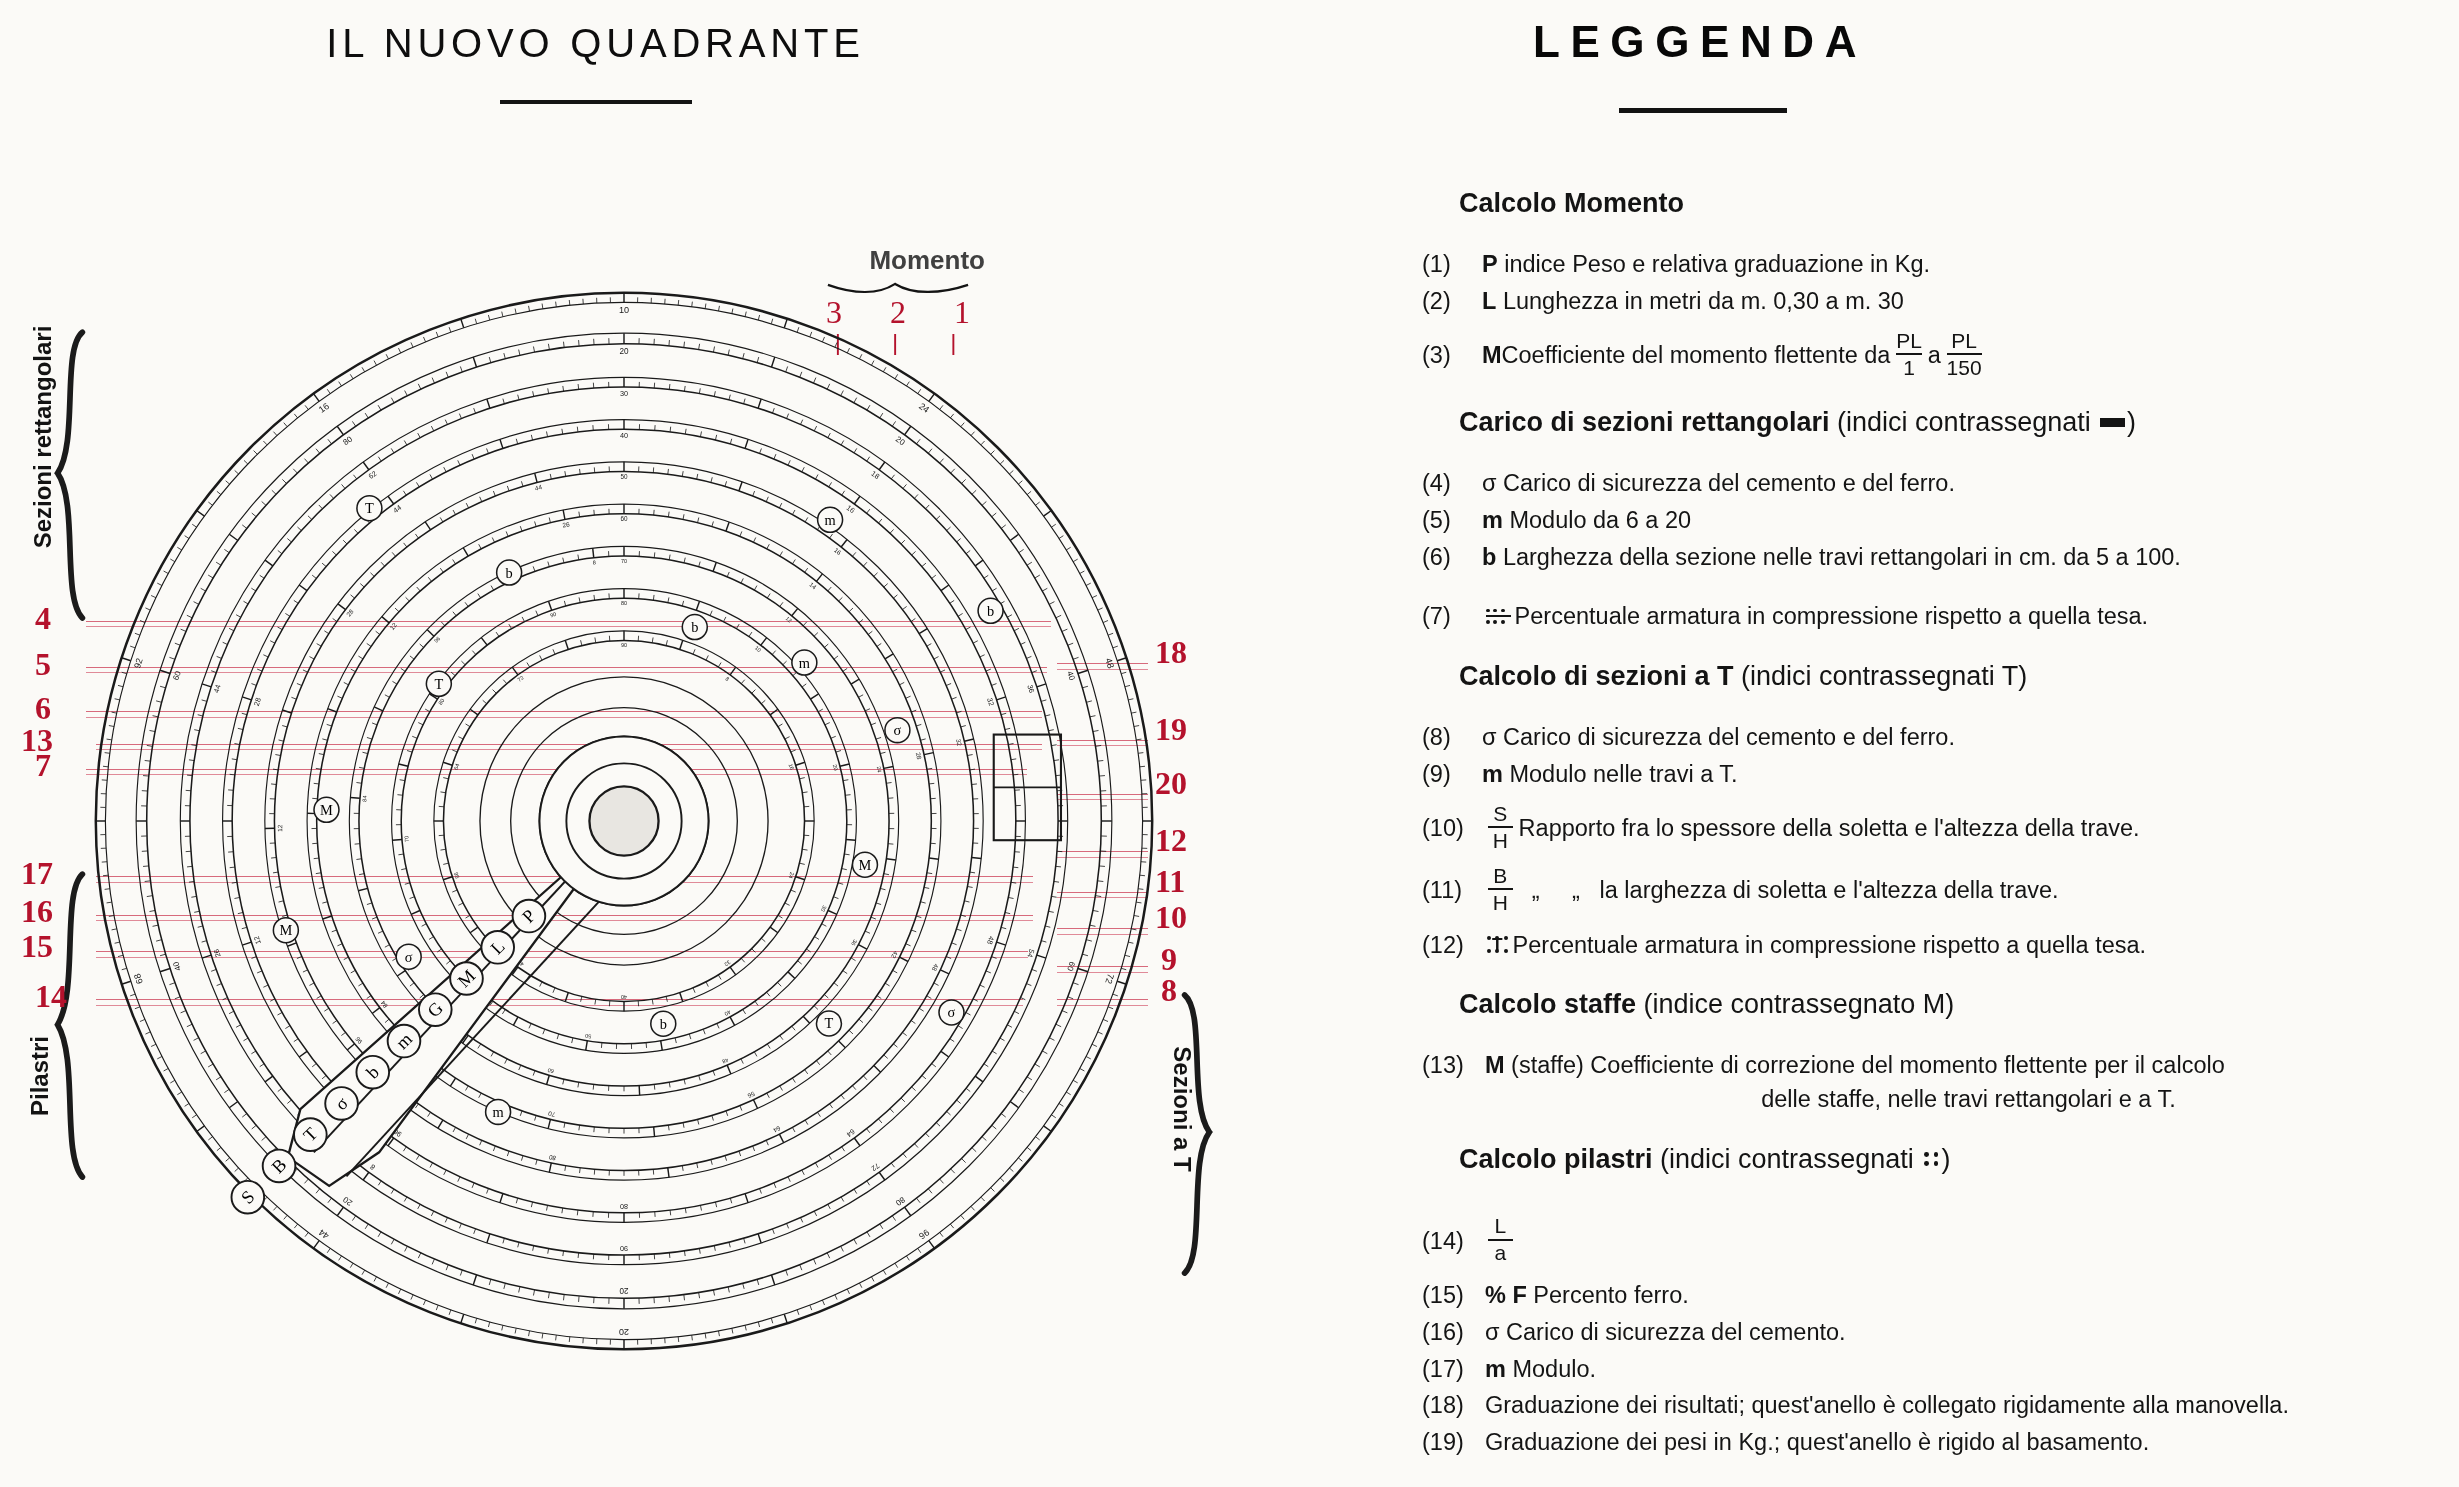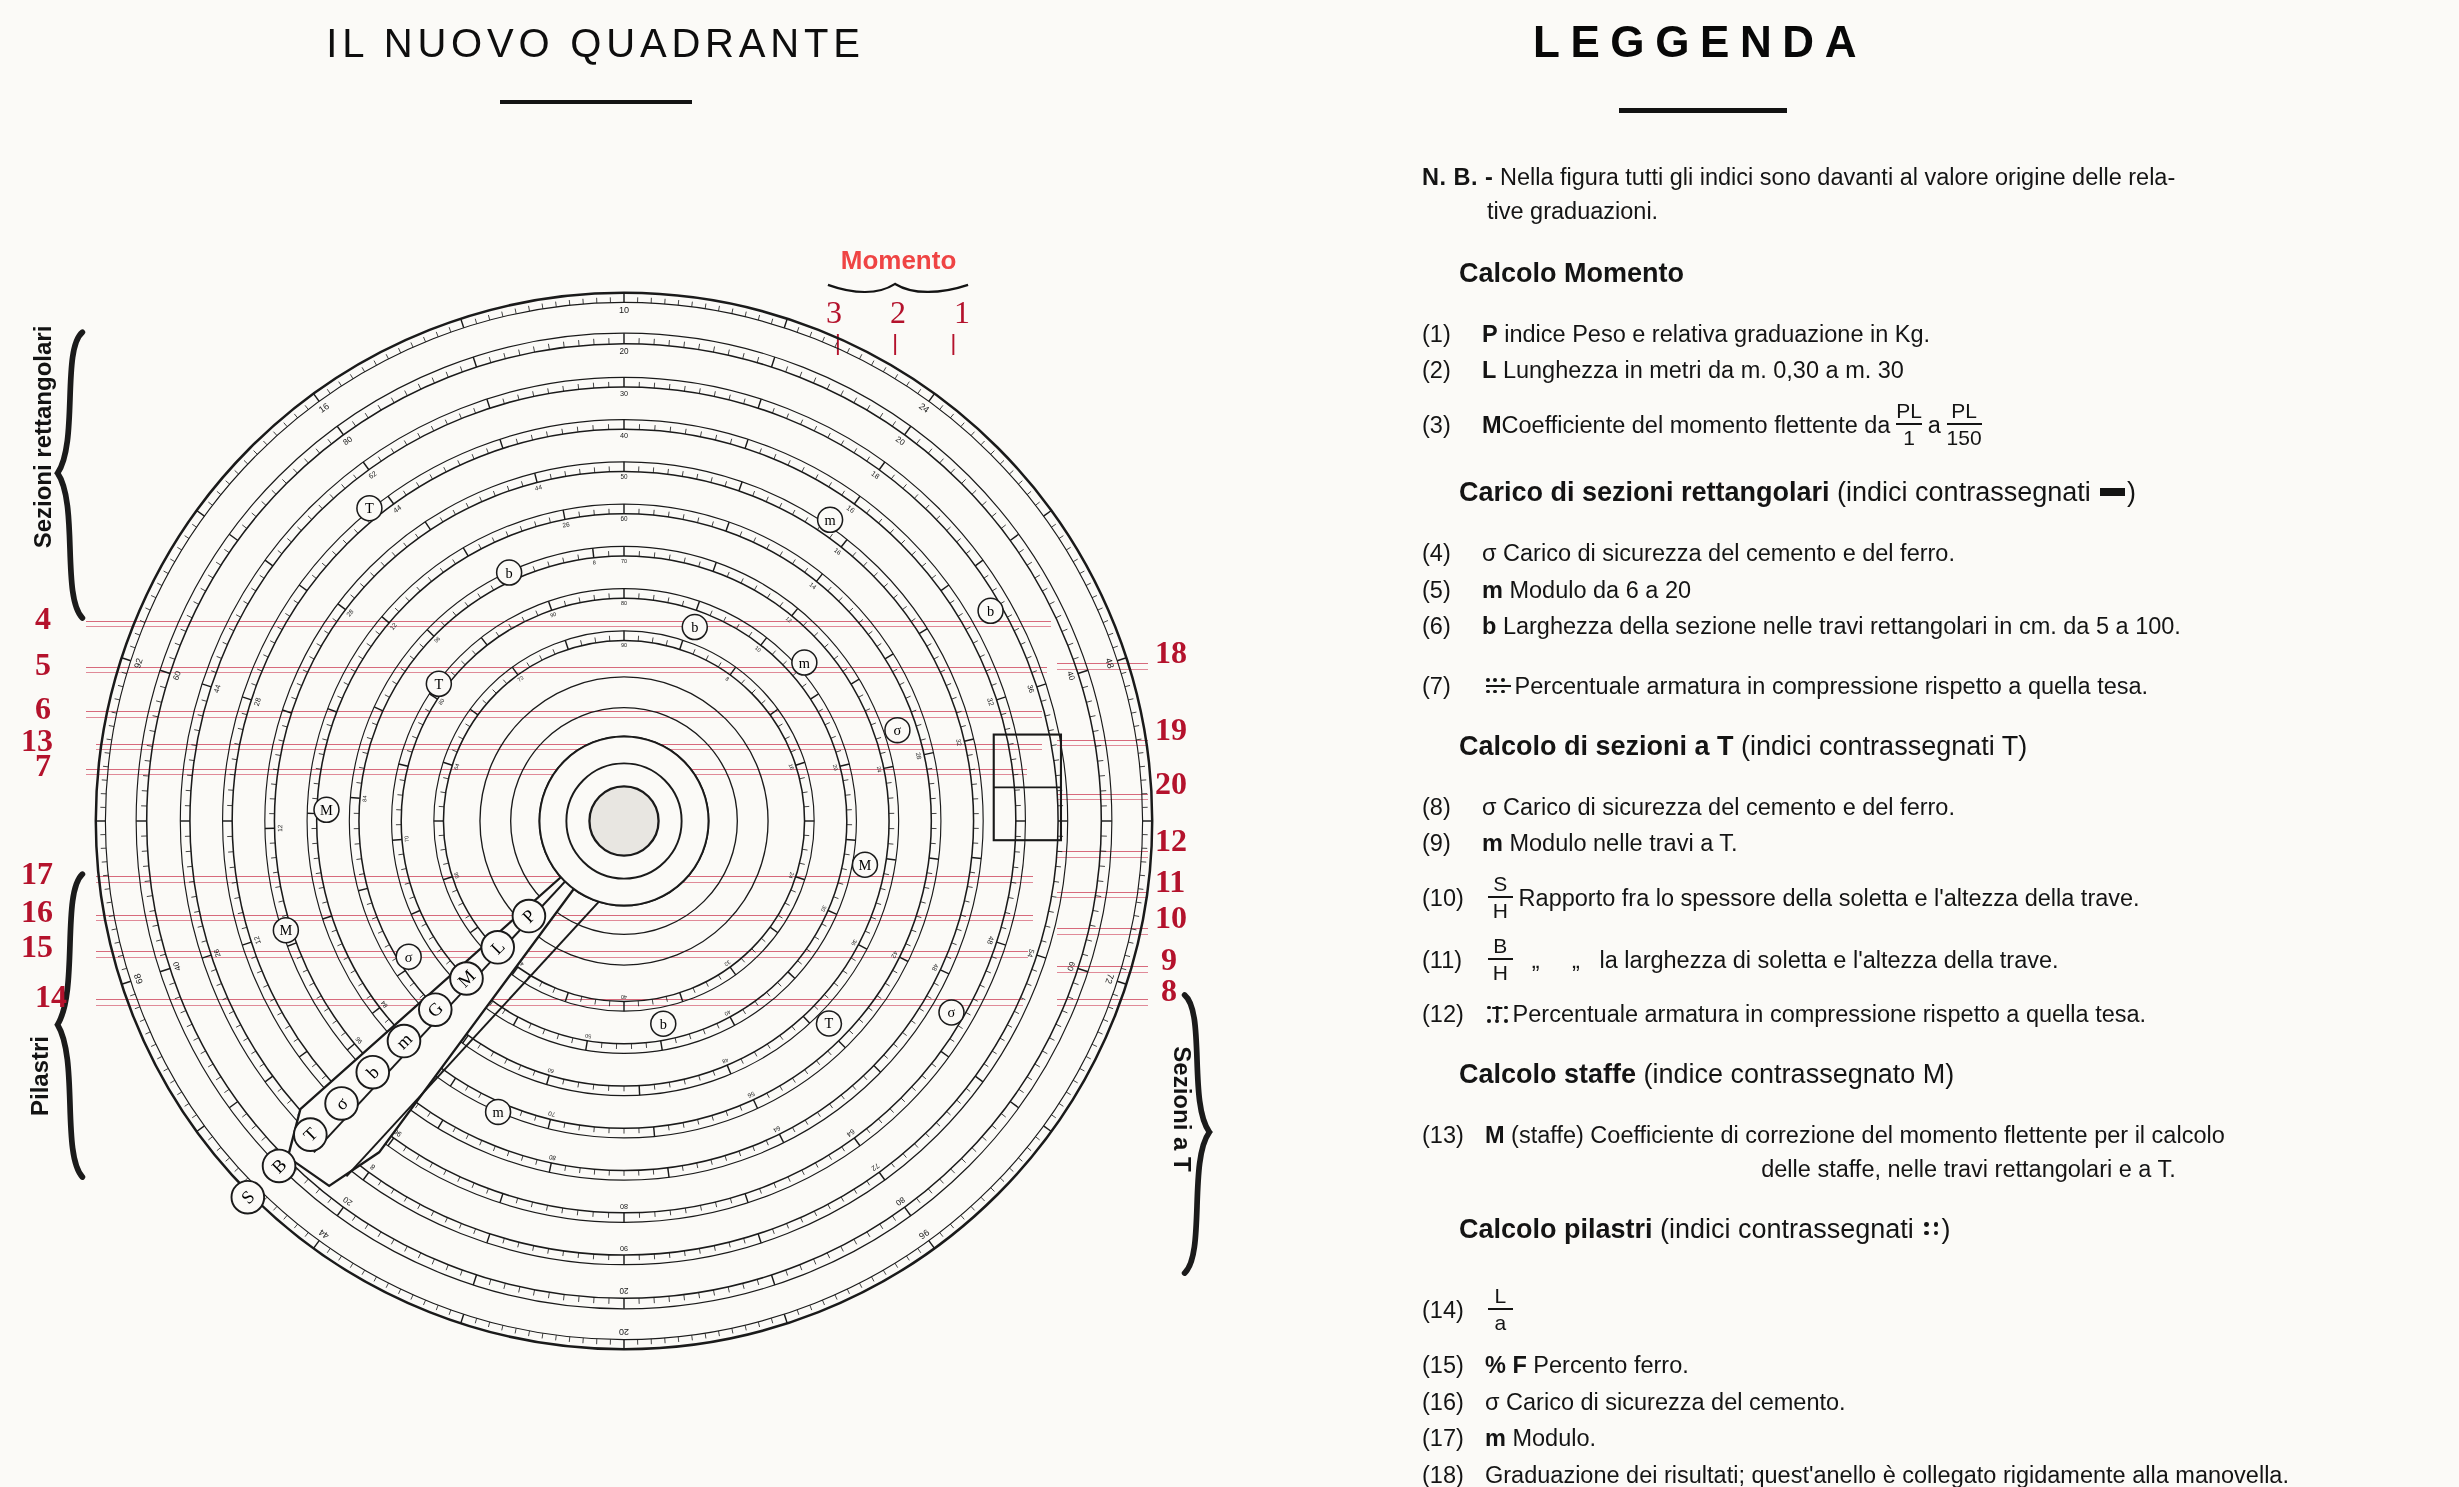--- a/index.html
+++ b/index.html
@@ -19,22 +19,22 @@
     position:absolute;left:317px;top:21px;width:557px;
     text-align:center;
     font-size:40px;letter-spacing:4.8px;font-weight:400;
     color:#0e0e0e;
   }
   .left-title-rule{
     position:absolute;left:500px;top:100px;width:192px;height:3.8px;background:#141414;
   }
 
   .momento-label{
-    position:absolute;left:812px;top:245px;width:173px;text-align:center;
-    font-size:26px;font-weight:700;color:#ef4444;
+    position:absolute;left:812px;top:245px;width:173px;text-align:right;
+    font-size:26px;font-weight:700;color:#404040;
   }
   .momento-brace{
     position:absolute;left:826px;top:281px;width:144px;height:15.4px;
   }
   .momento-nums{
     position:absolute;left:826px;top:294px;width:144px;
     display:flex;justify-content:space-between;
     font-size:32px;color:#b4122c;font-family:"Liberation Serif",serif;
   }
 
@@ -1844,25 +1844,20 @@
       </svg>
     </div>
   </div>
 
   <div class="legend">
     <div class="legend-title">LEGGENDA</div>
     <div class="legend-title-rule"></div>
 
     <div class="legend-body">
 
-      <div class="nb">
-        <span class="nb-lead">N. B. -</span>
-        <span>Nella figura tutti gli indici sono davanti al valore origine delle rela-</span>
-        <span class="nb-cont">tive graduazioni.</span>
-      </div>
 
       <div class="sec-head">
         <b>Calcolo Momento</b>
       </div>
       <div class="gap-sm"></div>
       <div class="item">
         <span class="num">(1)</span><span class="sym">P</span><span> indice Peso e relativa graduazione in Kg.</span>
       </div>
       <div class="item">
         <span class="num">(2)</span><span class="sym">L</span><span> Lunghezza in metri da m. 0,30 a m. 30</span>

